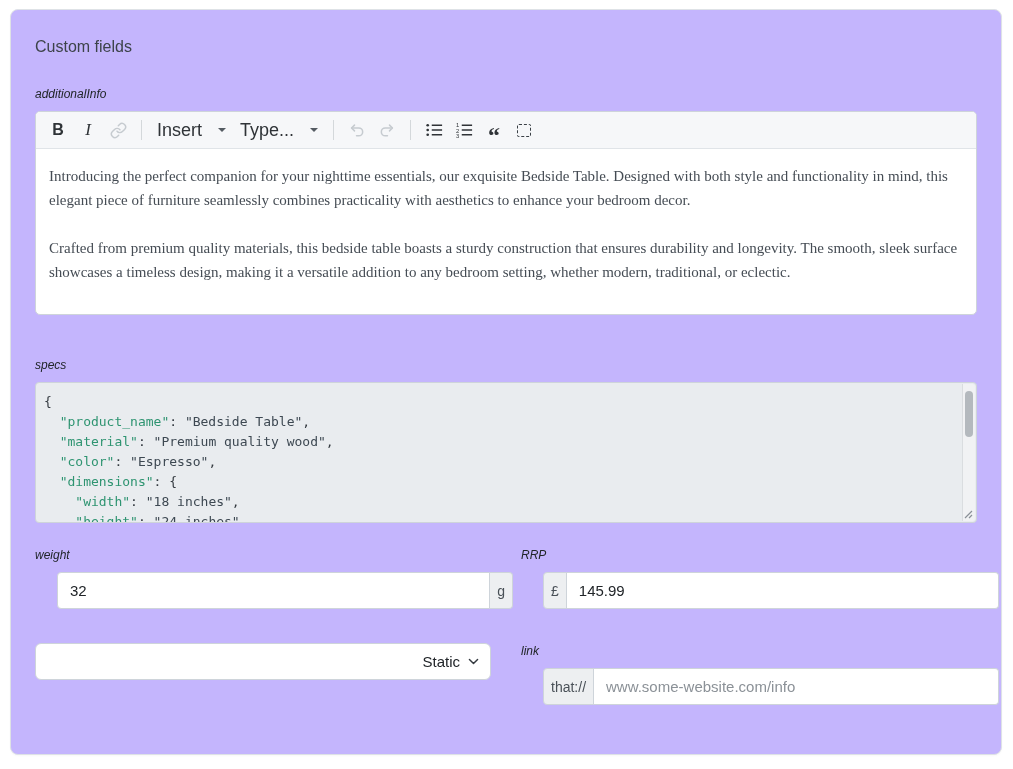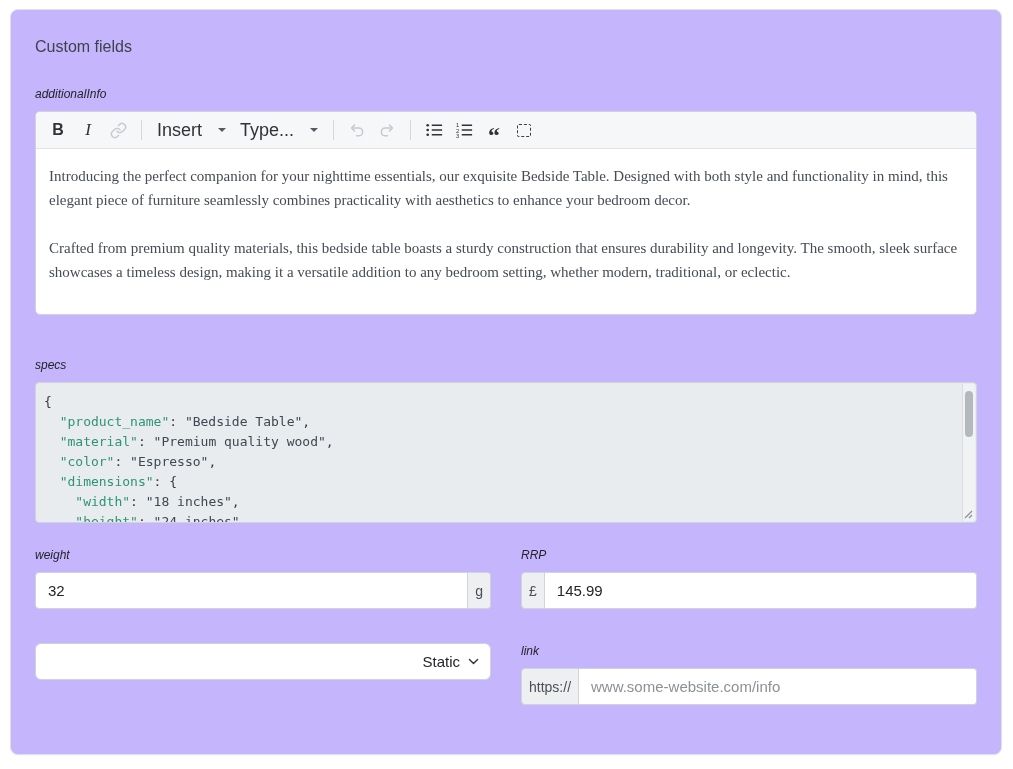--- a/index.html
+++ b/index.html
@@ -53,21 +53,21 @@
   .code-scrollbar {
     position:absolute; top:1px; right:1px; bottom:1px; width:13px;
     background:#f1f2f4; border-left:1px solid #dadde0; border-radius:0 3px 3px 0;
   }
   .code-thumb { position:absolute; top:7px; left:2px; width:8px; height:46px; background:#b4b9be; border-radius:4px; }
   .resize-handle { position:absolute; right:2px; bottom:2px; width:11px; height:11px; }
 
   
   .form-row { display:grid; grid-template-columns:1fr 1fr; column-gap:30px; }
   .form-row + .form-row { margin-top:34px; }
-  .input-group { display:flex; width:100%; height:37px; }
+  .input-group { display:flex; width:100%; height:37px;margin-left:22px; }
   .text-input {
     flex:1; min-width:0; height:37px; border:1px solid #ced4da; border-radius:4px;
     padding:0 12px; font-size:15px; color:#212529; font-family:"Liberation Sans",sans-serif; background:#fff; outline:none;
   }
   .text-input::placeholder { color:#8b9197; opacity:1; }
   .input-group .text-input.has-suffix { border-top-right-radius:0; border-bottom-right-radius:0; }
   .input-group .text-input.has-prefix { border-top-left-radius:0; border-bottom-left-radius:0; border-left:0; }
   .addon {
     display:flex; align-items:center; justify-content:center; background:#edeff1; border:1px solid #ced4da;
     color:#495057; font-size:14px; padding:0 7px; flex:none;
@@ -205,18 +205,18 @@
           <option>Static</option>
         </select>
         <svg class="select-chevron" width="13" height="13" viewBox="0 0 16 16" fill="none" stroke="#343a40" stroke-width="1.8" stroke-linecap="round" stroke-linejoin="round">
           <path d="M3 5.5 8 10.5 13 5.5"></path>
         </svg>
       </div>
     </div>
     <div>
       <label class="field-label">link</label>
       <div class="input-group">
-        <span class="addon prefix">https://</span>
+        <span class="addon prefix">that://</span>
         <input class="text-input has-prefix" type="text" placeholder="www.some-website.com/info" style="">
       </div>
     </div>
   </div>
 </div>
 
 </body></html>

